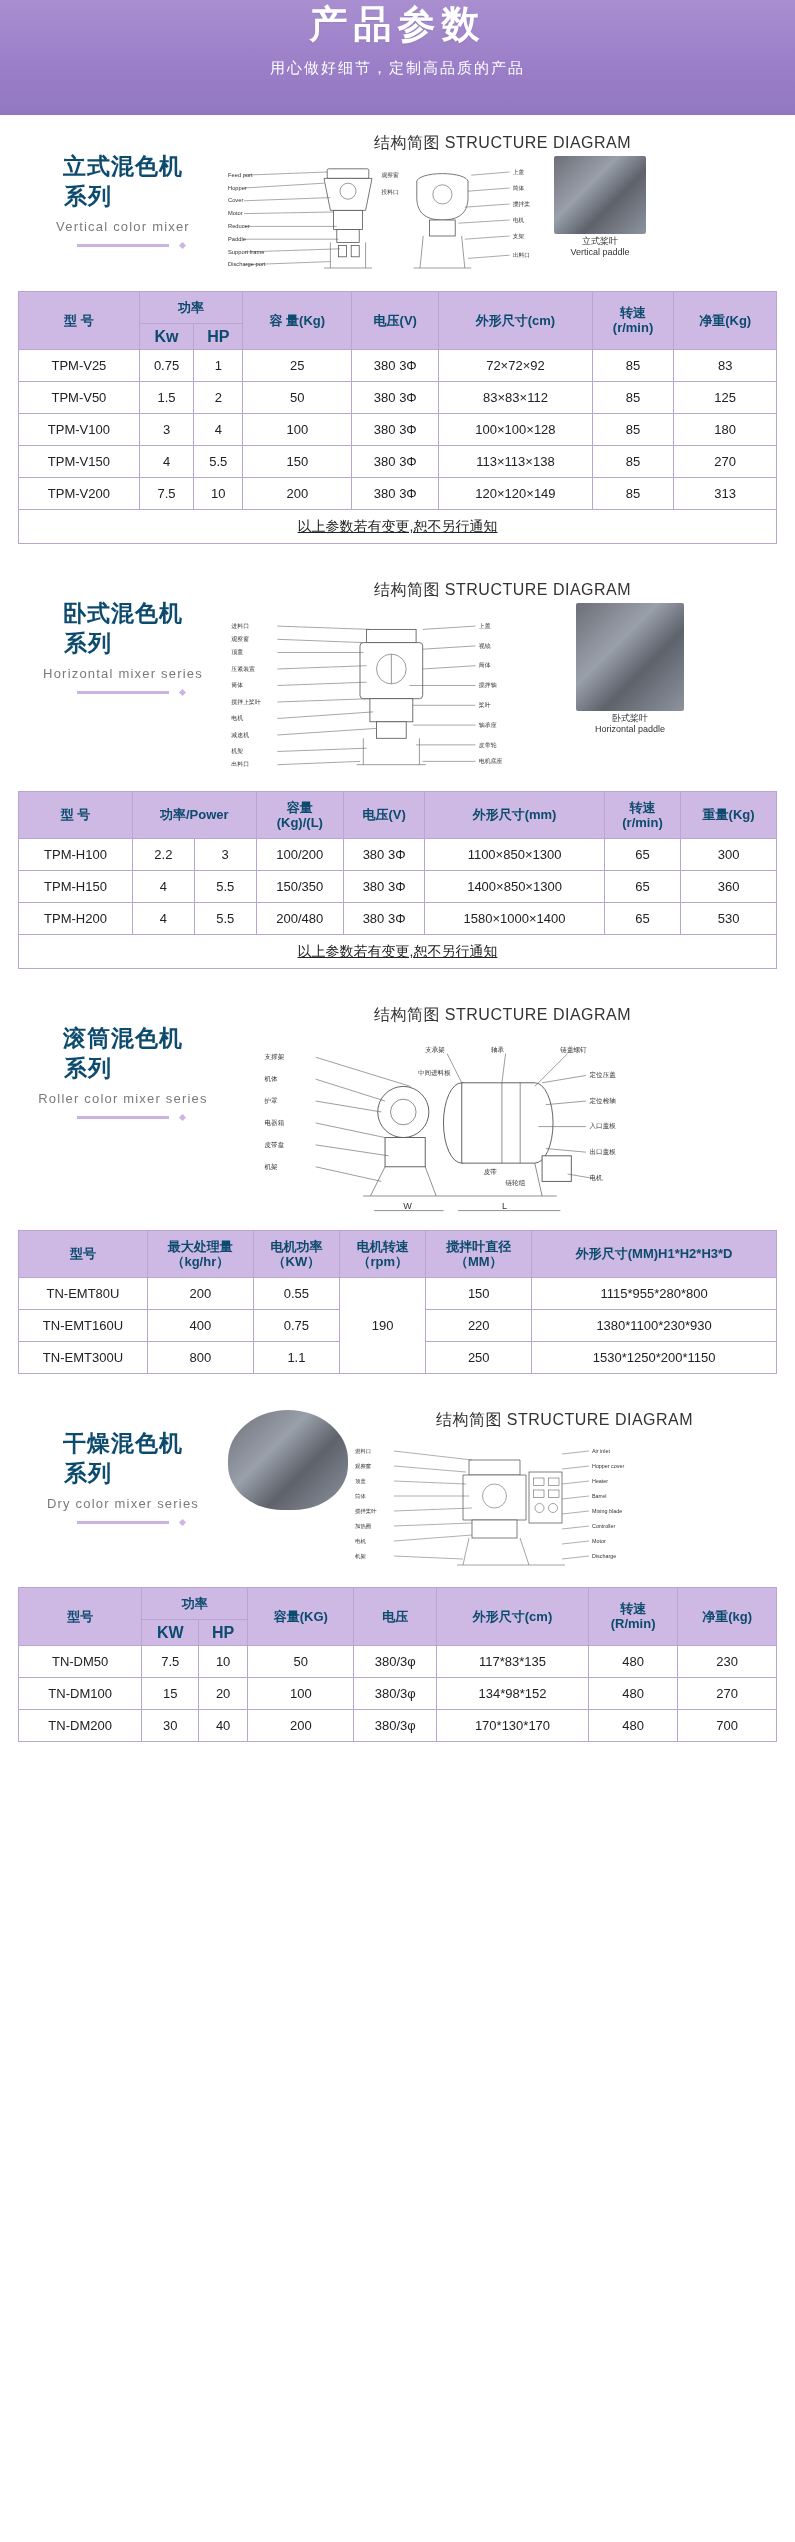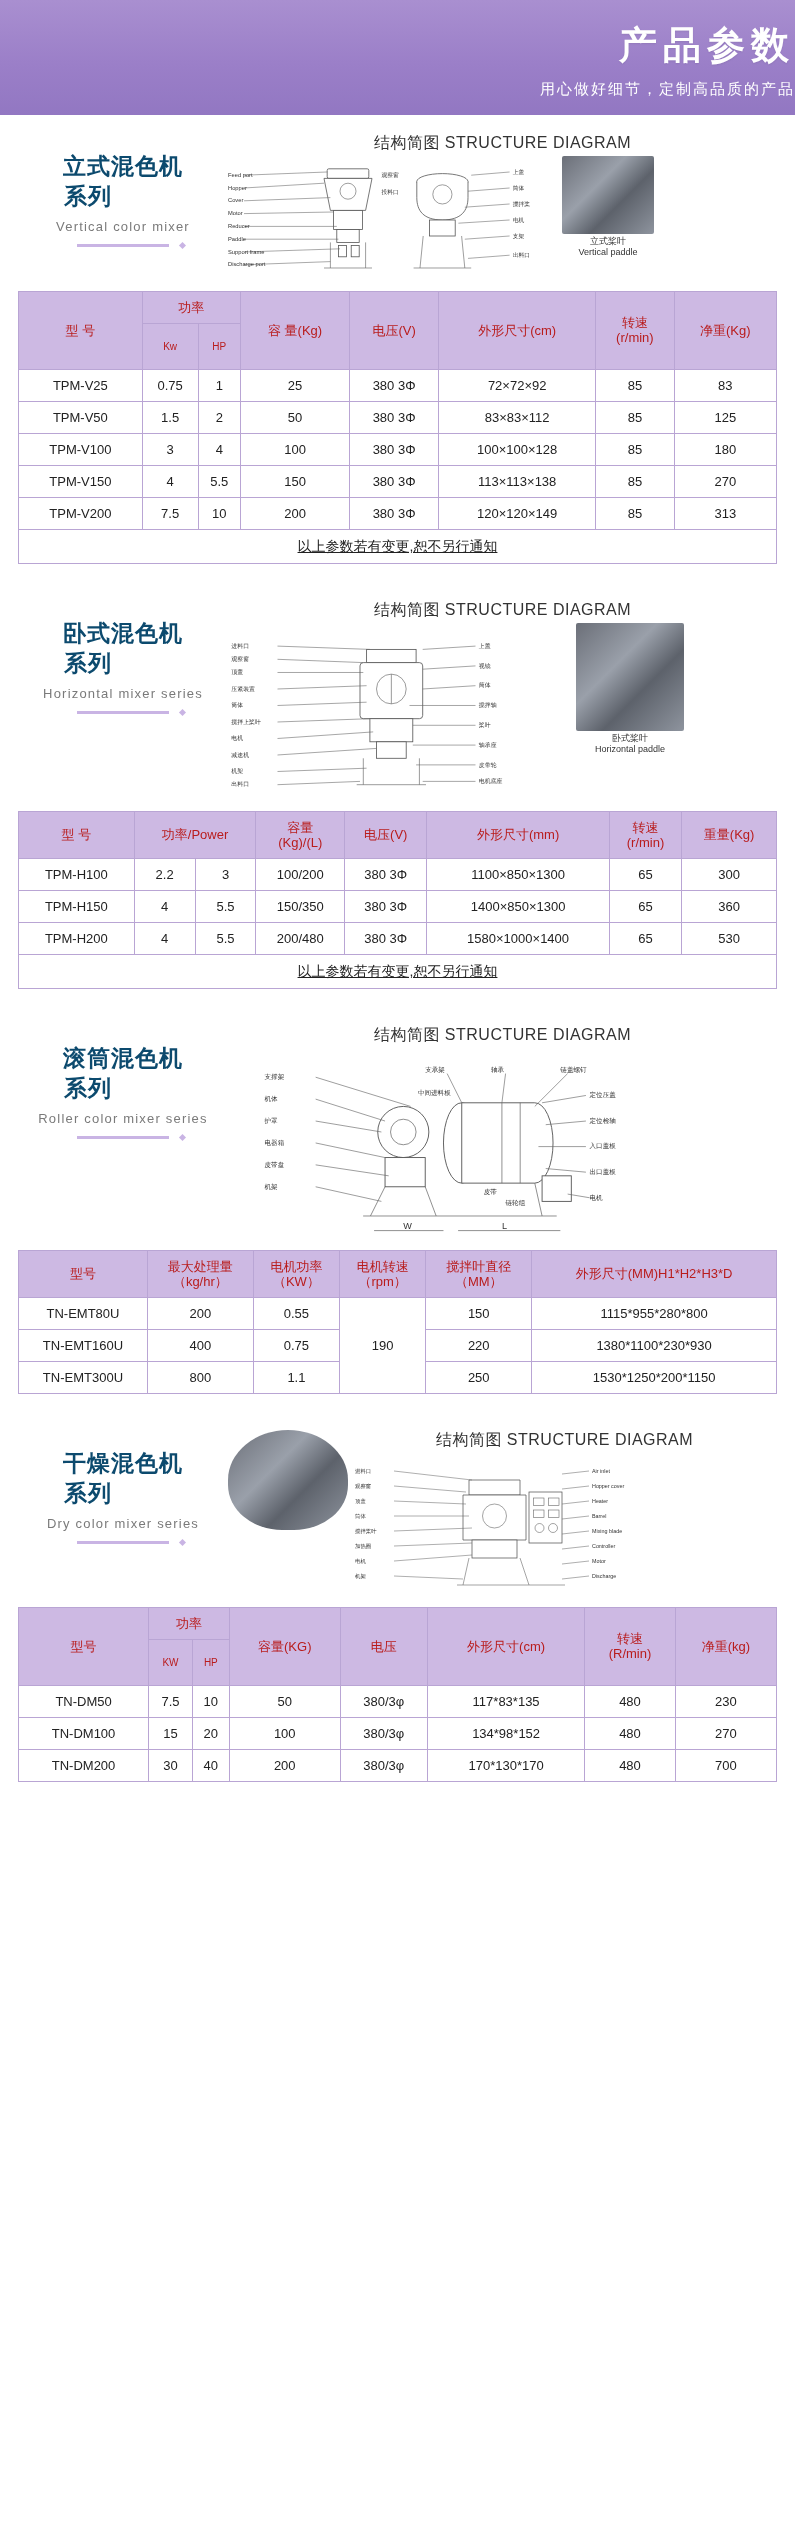--- a/index.html
+++ b/index.html
@@ -9,22 +9,22 @@
     font-family: "Liberation Sans", sans-serif;
     color: #222;
     -webkit-font-smoothing: antialiased;
   }
   .page { width: 795px; position: relative; }
 
   
   .banner {
     height: 115px;
     background: linear-gradient(180deg, #a98fd0 0%, #9b7fc8 55%, #9277c2 100%);
-    text-align: right;
-    padding-top: 22px;
+    text-align: center;
+    padding-top: 1px;
     position: relative;
   }
   .banner-title {
     color: #ffffff;
     font-size: 38px;
     font-weight: bold;
     letter-spacing: 6px;
     line-height: 46px;
     text-shadow: 0 1px 2px rgba(0,0,0,.08);
   }
@@ -116,34 +116,34 @@
     margin-top: 4px;
   }
   th, td {
     border: 1px solid #b9a5d4;
     text-align: center;
     padding: 8px 2px;
     line-height: 15px;
   }
   thead th {
     background: #cdb9e3;
-    color: #b91c1c;
-    font-weight: normal;
+    color: #0c4a6e;
+    font-weight: bold;
     font-size: 13px;
   }
   tbody td { background: #ffffff; font-size: 13px; }
   tbody td.model { font-weight: normal; }
   tfoot td {
     background: #ffffff;
     font-size: 14px;
     padding: 9px 13px;
     text-decoration: underline;
   }
   .table-wrap { padding: 0 18px 18px 18px; }
-  .sub th { font-size: 10px; padding: 15px 2px; }
+  .sub th { font-size: 16px; padding: 5px 2px; }
 
   
   .paddle-cap { font-size: 9px; color: #333; text-align: center; line-height: 11px; margin-top: 2px;}
 </style>
 </head>
 <body>
 
 <div class="page">
 
   <div class="banner">
@@ -156,21 +156,21 @@
       <div class="sec-title-wrap">
         <div class="sec-title-cn">
           <span>立式混色机</span>
           <span class="line2">系列</span>
         </div>
         <div class="sec-title-en">Vertical color mixer</div>
         <div class="sec-underline"></div>
       </div>
       <div class="sec-figure">
         <div class="fig-caption">结构简图 STRUCTURE DIAGRAM</div>
-        <div style="display:flex;align-items:flex-start;gap:14px;">
+        <div style="display:flex;align-items:flex-start;gap:6px;">
           <svg class="diagram" viewBox="0 0 200 78" style="width:320px;height:auto;">
 
             <g>
               <rect class="outl" x="62" y="8" width="26" height="6" rx="1"></rect>
               <path class="outl" d="M60 14 h30 l-4 20 h-22 z"></path>
               <rect class="outl" x="66" y="34" width="18" height="12"></rect>
               <rect class="outl" x="68" y="46" width="14" height="8"></rect>
               <line class="outl2" x1="64" y1="54" x2="64" y2="70"></line>
               <line class="outl2" x1="86" y1="54" x2="86" y2="70"></line>
               <line class="outl2" x1="60" y1="70" x2="90" y2="70"></line>

